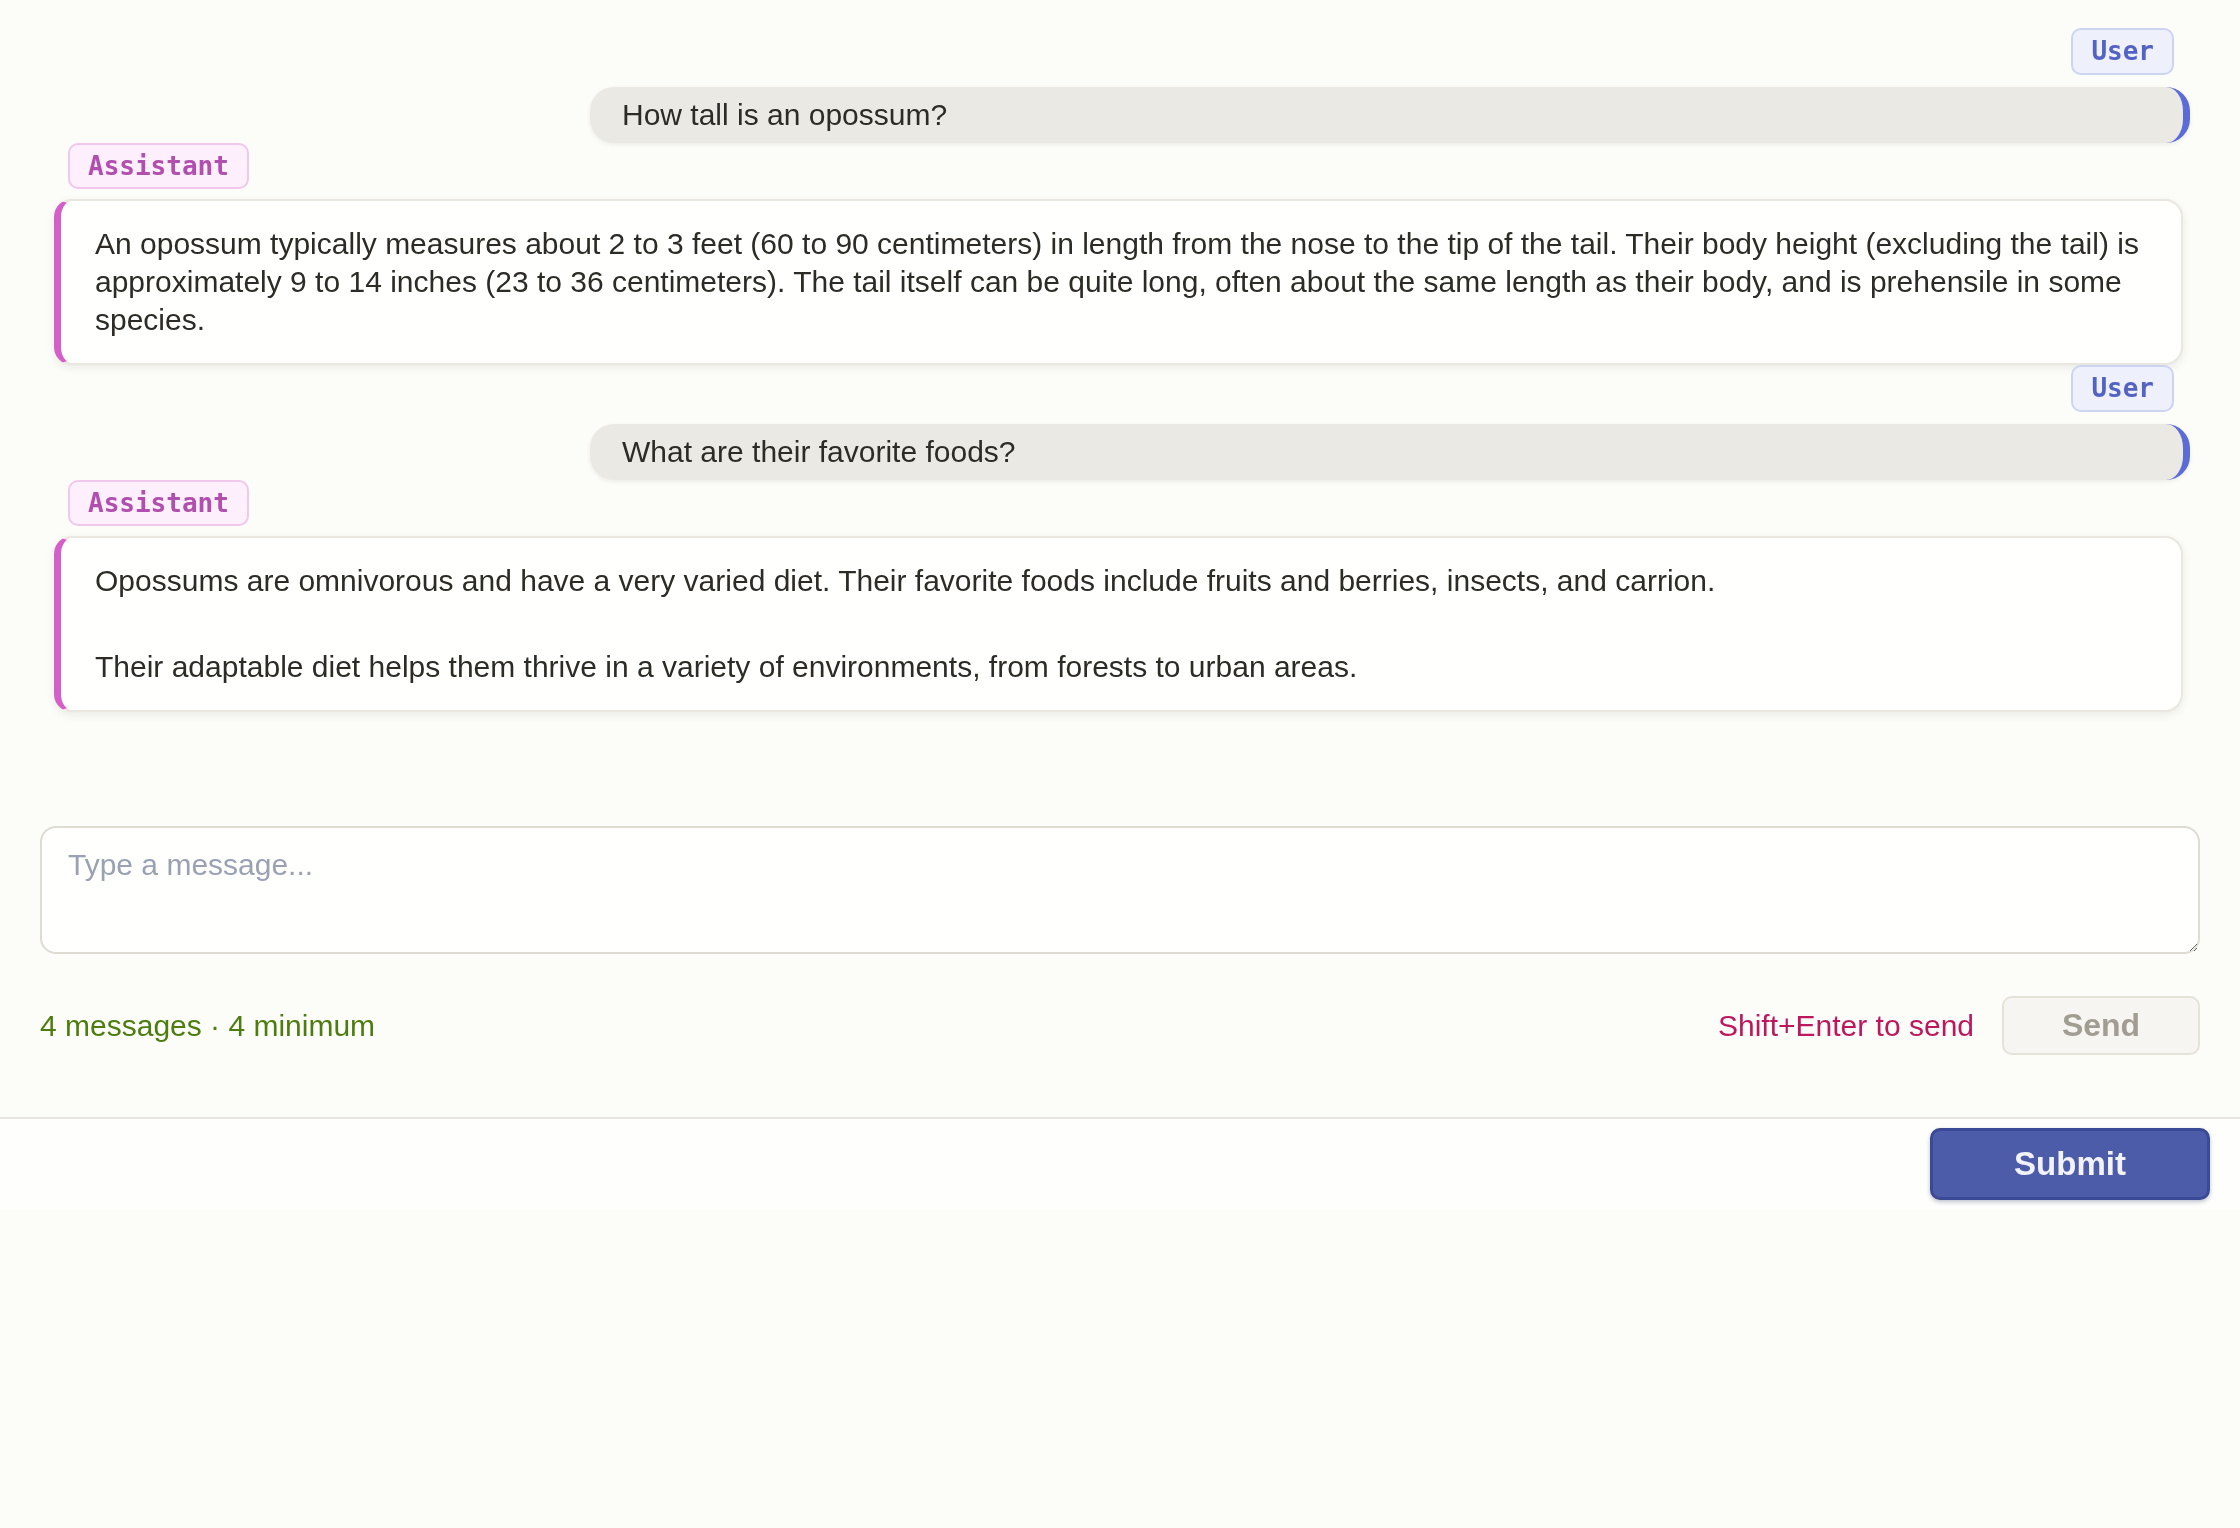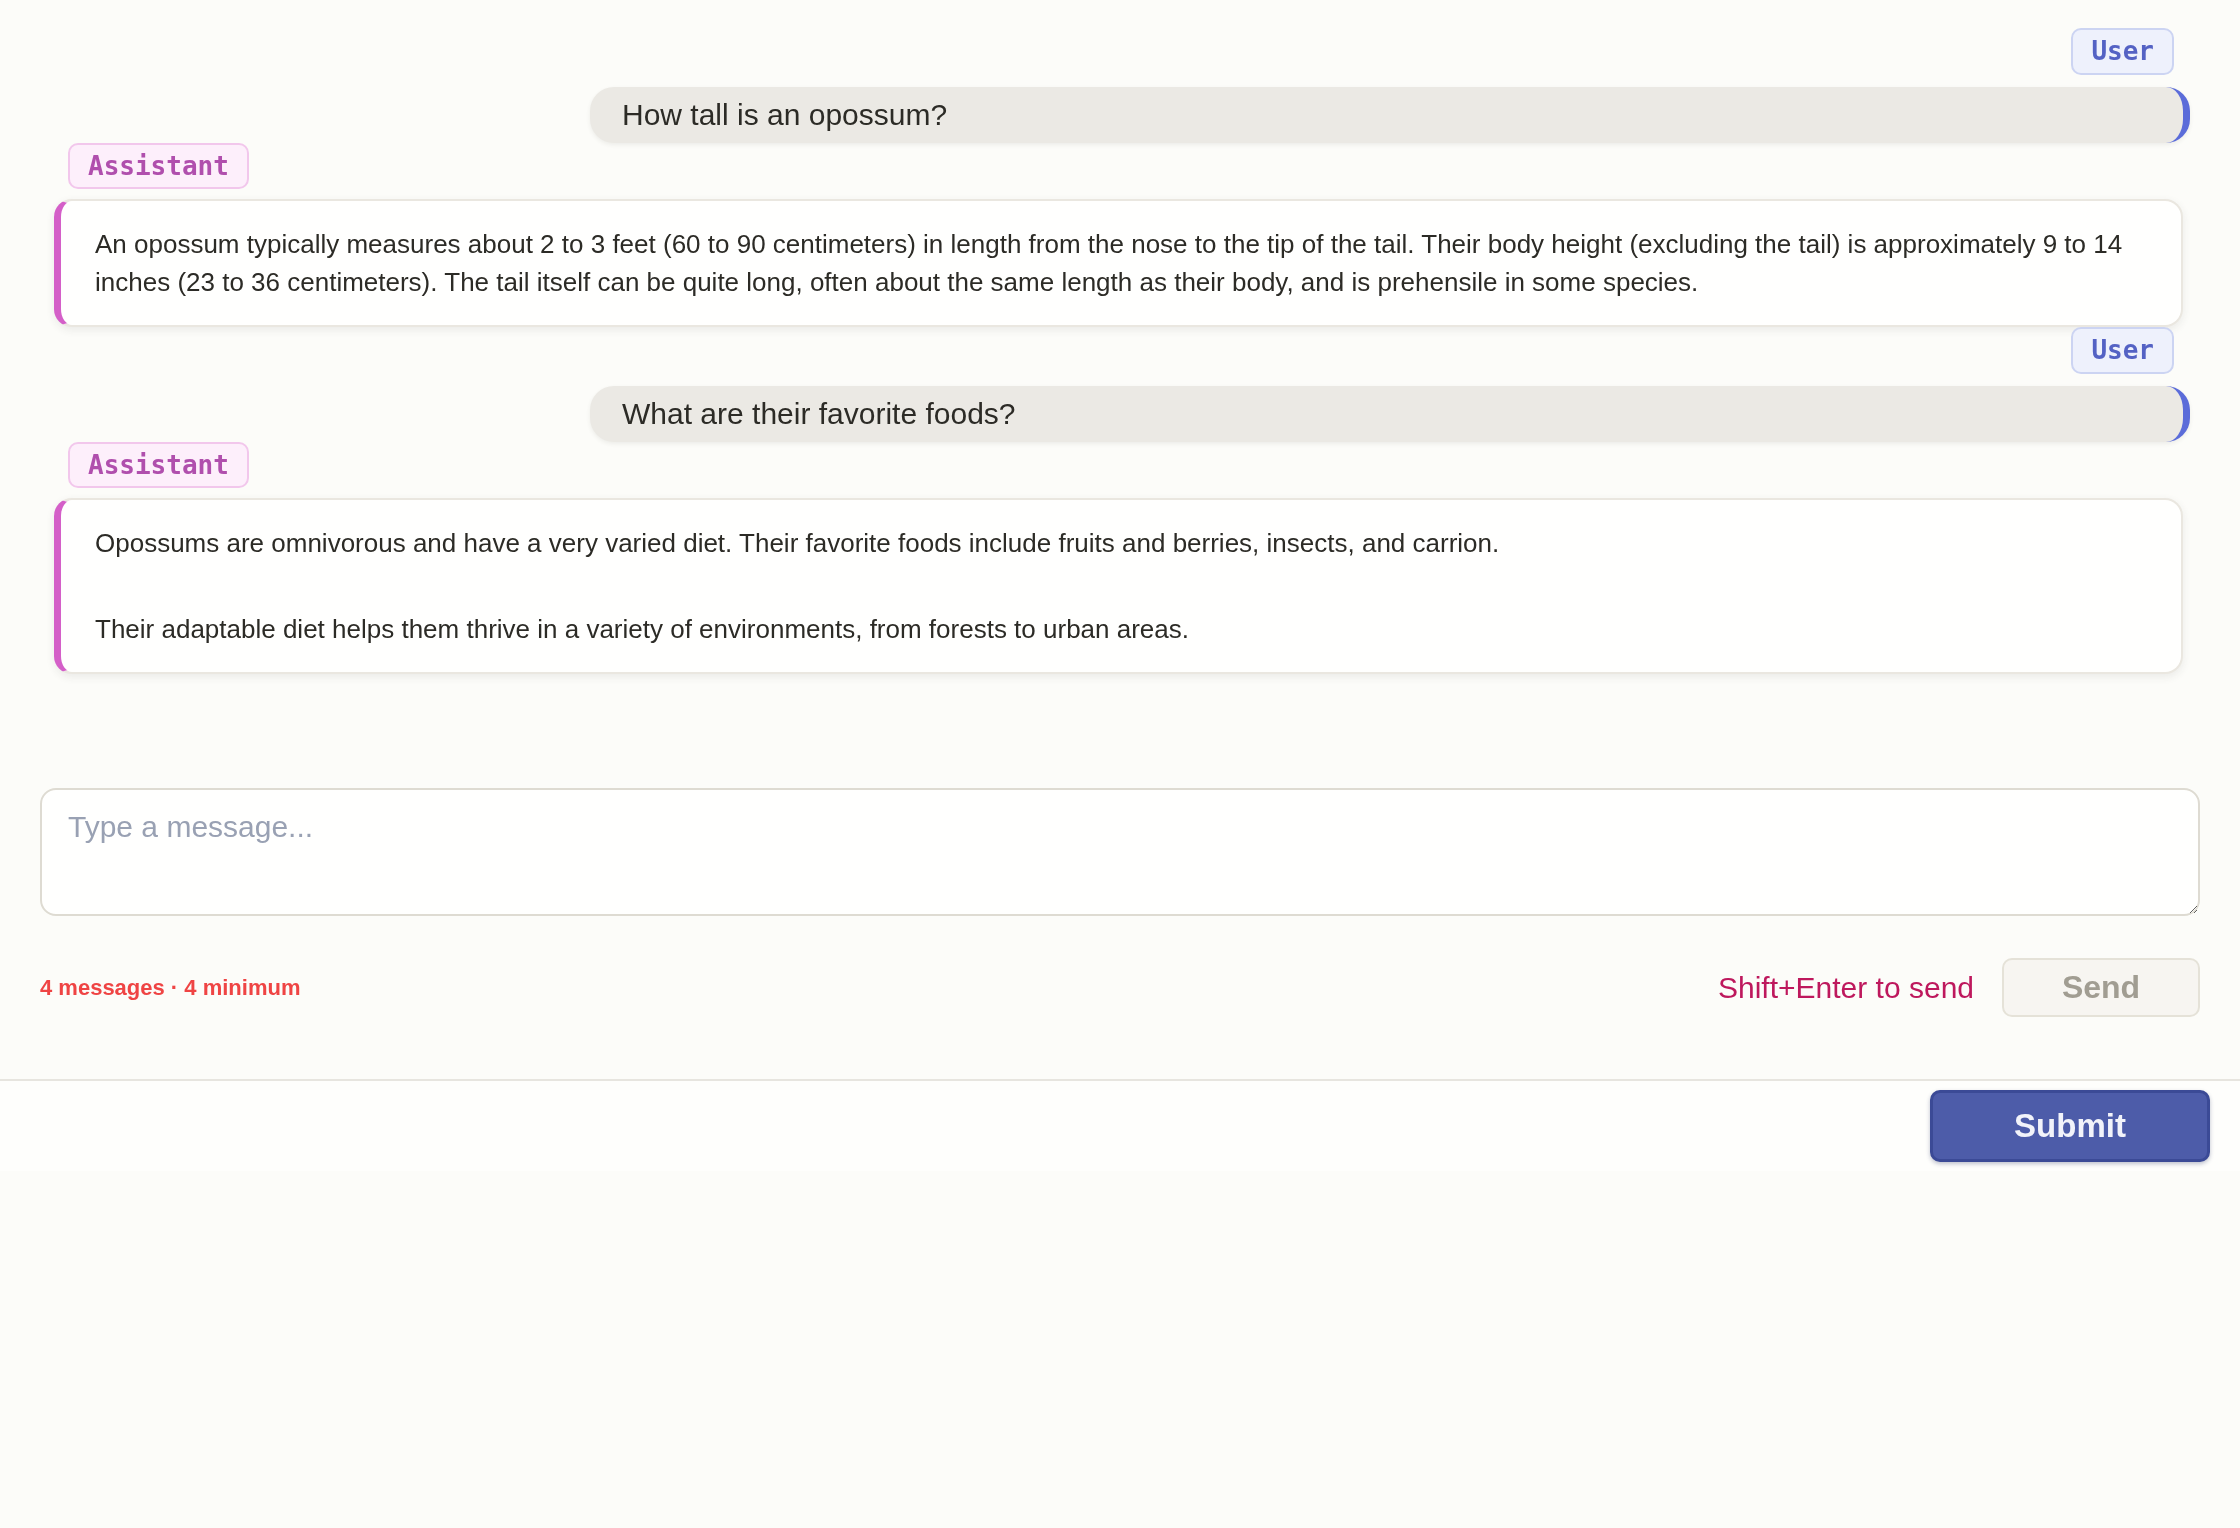--- a/index.html
+++ b/index.html
@@ -48,21 +48,21 @@
     line-height: 32px;
     box-shadow: 0 2px 4px rgba(60,60,50,0.08);
   }
   .msg-assistant {
     margin: 10px 17px 0 14px;
     background: #fffffe;
     border: 2px solid #eae7e0;
     border-left: 7px solid #d45fc8;
     border-radius: 18px;
     padding: 24px 34px;
-    font-size: 26px;
+    font-size: 30px;
     line-height: 38px;
     box-shadow: 0 3px 8px rgba(60,60,50,0.09);
   }
   .msg-assistant p + p { margin-top: 48px; }
   .gap { }
 
   
   .composer { margin-top: 114px; }
   .composer textarea {
     width: 100%; height: 128px;
@@ -75,21 +75,21 @@
     color: #2c2b26;
     resize: both;
     outline: none;
   }
   .composer textarea::placeholder { color: #99a1b3; }
 
   .status-row {
     margin-top: 38px;
     display: flex; align-items: center;
   }
-  .counter { font-size: 22px; color: #ef4444; font-weight: bold; }
+  .counter { font-size: 30px; color: #4d7c0f; }
   .spacer { flex: 1; }
   .hint { font-size: 30px; color: #be185d; margin-right: 28px; }
   .send-btn {
     min-width: 198px; height: 59px;
     background: #f7f5f1;
     border: 2px solid #e5e2d8;
     border-radius: 10px;
     font-family: "Liberation Sans", sans-serif;
     font-weight: bold;
     font-size: 32px;

